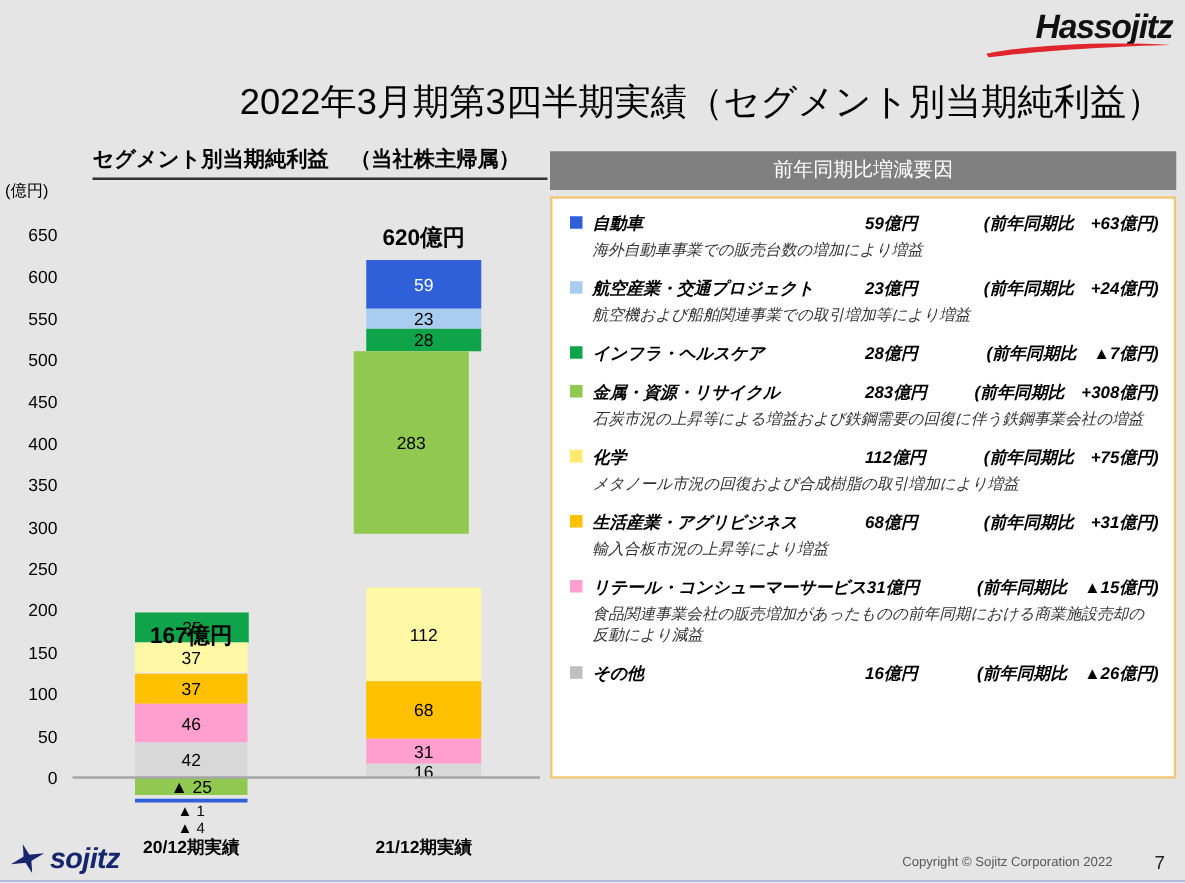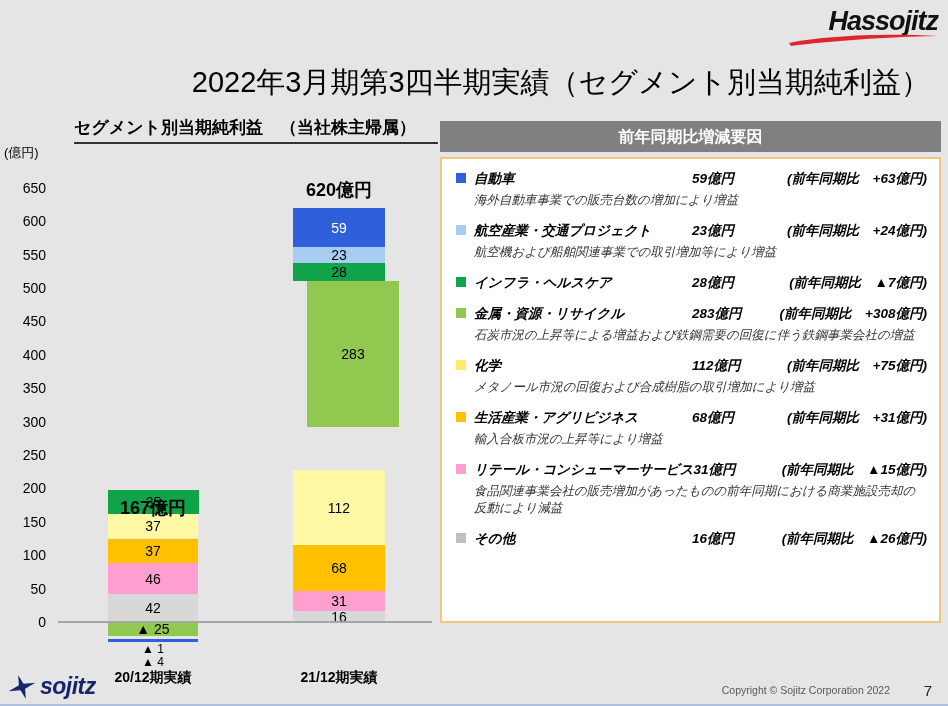--- a/index.html
+++ b/index.html
@@ -17,21 +17,21 @@
   .unit{position:absolute;left:4px;top:144px;font-size:13px;}
   .ytick{position:absolute;left:0;width:46px;height:18px;line-height:18px;text-align:right;font-size:14px;}
   .zero-line{position:absolute;left:58px;width:374px;height:1.5px;background:#a6a6a6;z-index:5;}
   .seg{position:absolute;display:flex;align-items:center;justify-content:center;
        font-size:14px;overflow:visible;}
   .bar-total{position:absolute;width:140px;text-align:center;font-size:18px;font-weight:700;}
   .below-label{position:absolute;width:90px;text-align:center;font-size:12px;line-height:13px;}
   .xlabel{position:absolute;width:150px;text-align:center;font-size:14px;font-weight:700;top:657px;margin-top:12px;}
   
   .panel-header{position:absolute;left:440px;top:121px;width:501px;height:31px;background:#808080;
-                color:#fff;font-size:16px;font-weight:700;text-align:center;line-height:31px;}
+                color:#fff;font-size:16px;font-weight:400;text-align:center;line-height:31px;}
   .panel-box{position:absolute;left:440px;top:157px;width:501px;height:466px;border:2px solid #efc77e;
              box-sizing:border-box;padding:10px 12px 8px 14px;background:#fff;font-style:italic;}
   .item{margin-bottom:12px;}
   .item-head{display:flex;align-items:flex-start;line-height:19px;}
   .bullet{flex:0 0 10px;width:10px;height:10px;margin:4px 8px 0 0;}
   .iname{flex:0 0 218px;font-size:13.5px;font-weight:700;white-space:nowrap;}
   .ival{flex:0 0 86px;font-size:13.5px;font-weight:700;white-space:nowrap;}
   .icomp{flex:1;font-size:13.5px;font-weight:700;text-align:right;white-space:nowrap;}
   .idesc{margin:4px 0 0 18px;font-size:12.5px;line-height:17px;color:#333;}
   
@@ -81,21 +81,21 @@
       <div class="seg" style="left: 108px; top: 622px; width: 90px; height: 14px; background: rgb(144, 200, 80); color: rgb(0, 0, 0);">▲ 25</div>
       <div class="seg" style="left: 108px; top: 638.7px; width: 90px; height: 0.668px; background: rgb(169, 205, 240); color: rgb(0, 0, 0);"></div>
       <div class="seg" style="left: 108px; top: 639.368px; width: 90px; height: 2.672px; background: rgb(47, 95, 217); color: rgb(255, 255, 255);"></div>
       <div class="below-label" style="left: 108px; top: 643.04px;">▲ 1</div>
       <div class="below-label" style="left: 108px; top: 656.04px;">▲ 4</div>
       <div class="bar-total" style="left: 83px; top: 460.404px; margin-top: 36px;">167億円</div>
       <div class="xlabel" style="left: 78px;">20/12期実績</div>
       <div class="seg" style="left: 293px; top: 207.84px; width: 92px; height: 39.412px; background: rgb(47, 95, 217); color: rgb(255, 255, 255);">59</div>
       <div class="seg" style="left: 293px; top: 247.252px; width: 92px; height: 15.364px; background: rgb(169, 205, 240); color: rgb(0, 0, 0);">23</div>
       <div class="seg" style="left: 293px; top: 262.616px; width: 92px; height: 18.704px; background: rgb(15, 164, 74); color: rgb(0, 0, 0);">28</div>
-      <div class="seg" style="left: 307px; top: 281.32px; width: 92px; height: 146px; background: rgb(144, 200, 80); color: rgb(0, 0, 0);">283</div>
+      <div class="seg" style="left: 283px; top: 281.32px; width: 92px; height: 146px; background: rgb(144, 200, 80); color: rgb(0, 0, 0);">283</div>
       <div class="seg" style="left: 293px; top: 470.364px; width: 92px; height: 74.816px; background: rgb(255, 249, 166); color: rgb(0, 0, 0);">112</div>
       <div class="seg" style="left: 293px; top: 545.18px; width: 92px; height: 45.424px; background: rgb(255, 192, 0); color: rgb(0, 0, 0);">68</div>
       <div class="seg" style="left: 293px; top: 590.604px; width: 92px; height: 20.708px; background: rgb(255, 159, 208); color: rgb(0, 0, 0);">31</div>
       <div class="seg" style="left: 293px; top: 611.312px; width: 92px; height: 10.688px; background: rgb(216, 216, 216); color: rgb(0, 0, 0);">16</div>
       <div class="bar-total" style="left: 269px; top: 177.84px;">620億円</div>
       <div class="xlabel" style="left: 264px;">21/12期実績</div>
       <div class="zero-line" style="top: 621px;"></div>
     </div>
 
   <div class="panel-header">前年同期比増減要因</div>

